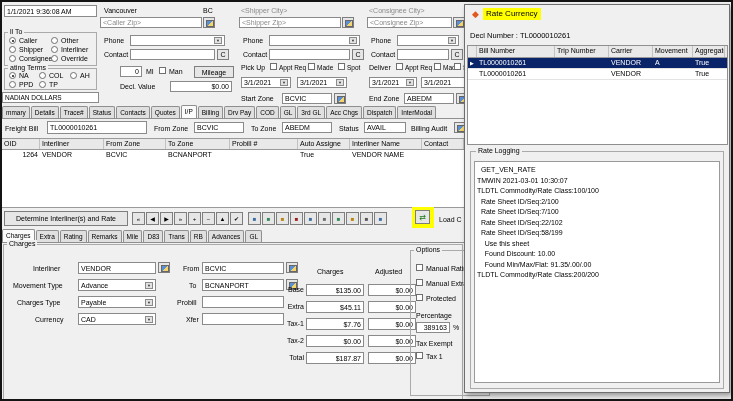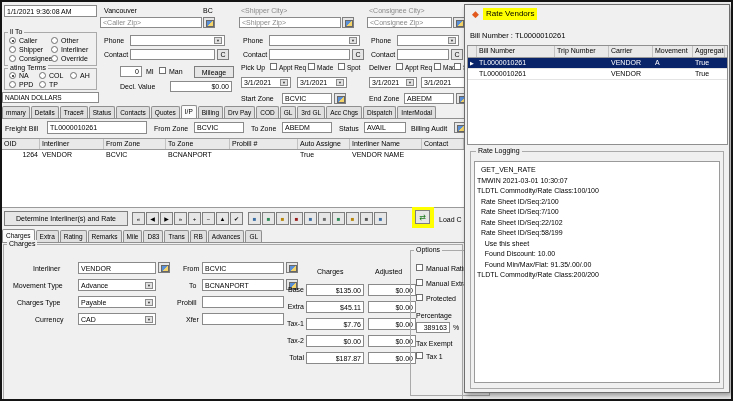--- a/index.html
+++ b/index.html
@@ -415,22 +415,22 @@
     <span>389163</span>
     </div>
   <div class="lb" style="left:451px;top:322px">%</div>
   <div class="lb" style="left:414px;top:338px">Tax Exempt</div>
   <span class="cb" style="left:414px;top:350px"></span>
   <div class="lb" style="left:424px;top:351px">Tax 1</div>
 </div>
 
 <div class="popup">
   <div class="lb" style="left:7px;top:5px;font-size:9px;color:#e2591f">◆</div>
-  <div class="hl" style="left:18px;top:3px">Rate Vendors</div>
-  <div class="lb" style="left:5px;top:27px;font-size:7.5px">Bill Number : TL0000010261</div>
+  <div class="hl" style="left:18px;top:3px">Rate Currency</div>
+  <div class="lb" style="left:5px;top:27px;font-size:7.5px">Decl Number : TL0000010261</div>
 
   <div class="pgrid">
     <div class="pgh">
       <span class="gh p0"></span>
       <span class="gh p1">Bill Number</span>
       <span class="gh p2">Trip Number</span>
       <span class="gh p3">Carrier</span>
       <span class="gh p4">Movement</span>
       <span class="gh p5">Aggregate</span>
       <span class="gh p6">L</span>

